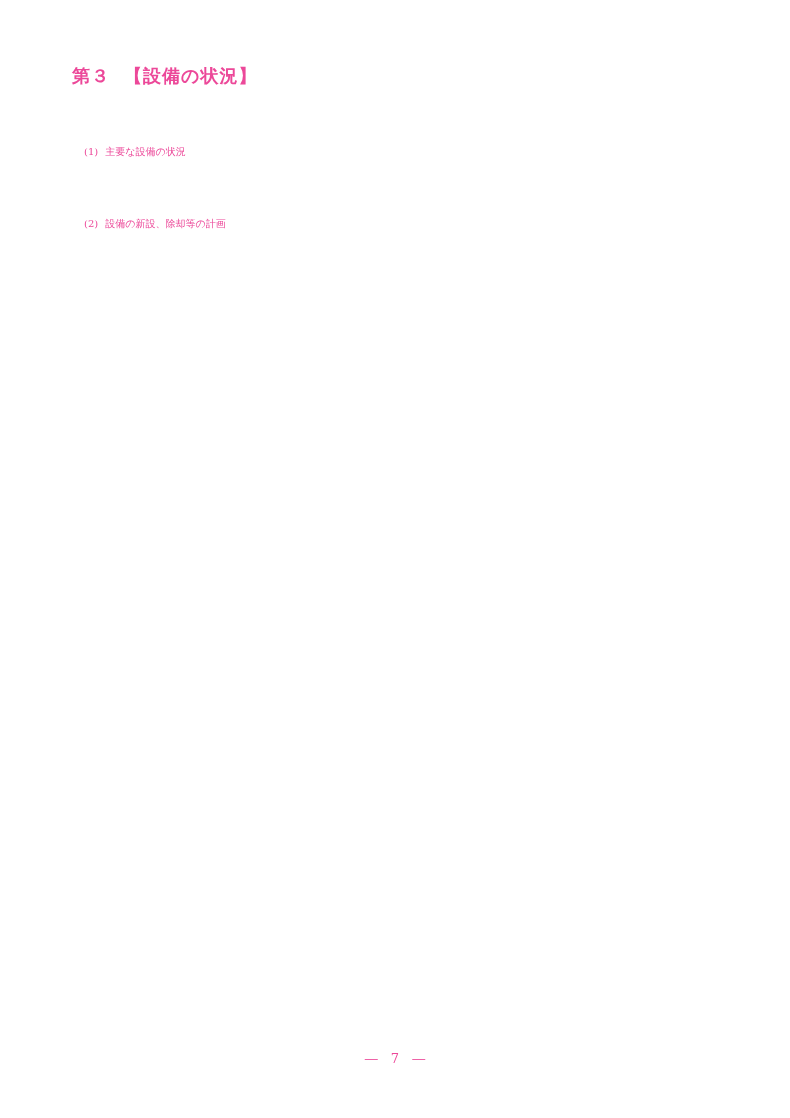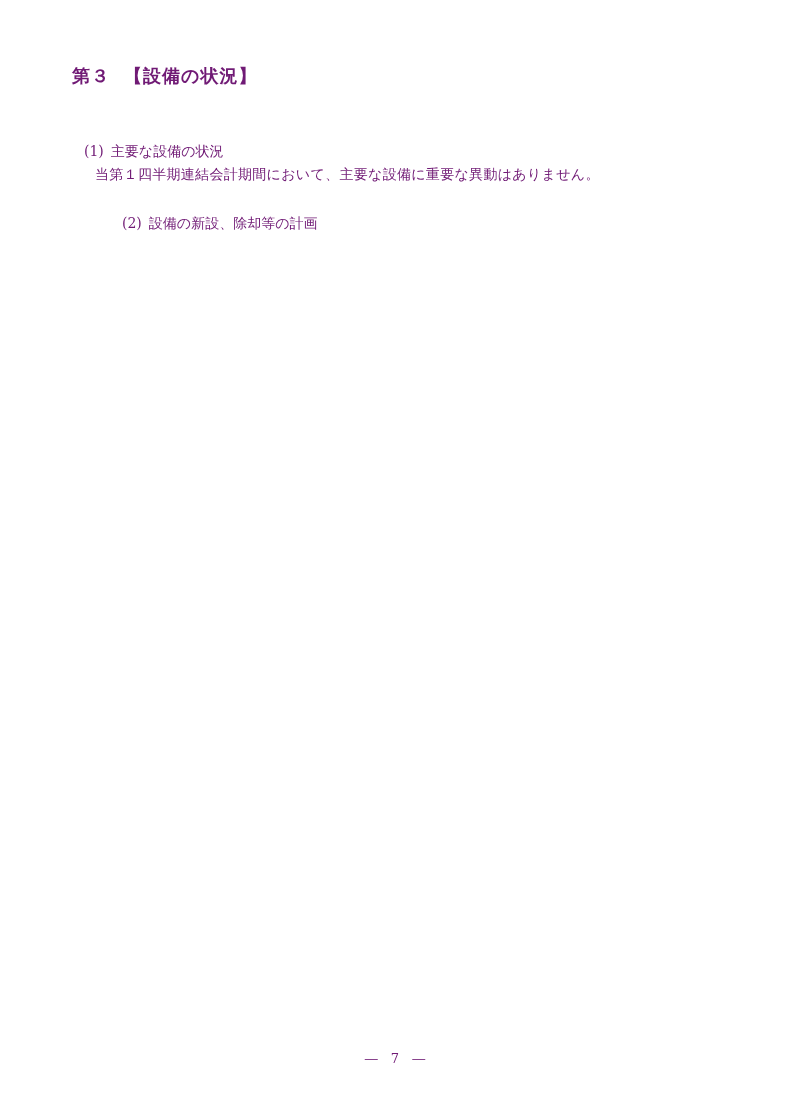--- a/index.html
+++ b/index.html
@@ -5,21 +5,21 @@
   html, body {
     margin: 0;
     padding: 0;
     background: #ffffff;
   }
   .page {
     position: relative;
     width: 790px;
     height: 1118px;
     background: #ffffff;
-    color: #701a75;
+    color: #ec4899;
     font-family: "DejaVu Serif", "Liberation Serif", serif;
     overflow: hidden;
   }
   .doc-title {
     position: absolute;
     left: 72px;
     top: 64px;
     font-family: "DejaVu Sans", "Liberation Sans", sans-serif;
     font-weight: bold;
     font-size: 18px;
@@ -27,25 +27,25 @@
     letter-spacing: 1px;
     white-space: nowrap;
   }
   .doc-title .title-number {
     margin-right: 14px;
   }
   .sec {
     position: absolute;
     left: 84px;
     width: 640px;
-    font-size: 14px;
+    font-size: 10px;
     line-height: 23px;
   }
   .sec-1 { top: 140px; }
-  .sec-2 { top: 212px; margin-left: 38px; }
+  .sec-2 { top: 212px; }
   .sec-heading {
     white-space: nowrap;
   }
   .sec-label {
     margin-right: 7px;
   }
   .sec-body {
     margin: 0 0 0 -5px;
     width: 630px;
     text-indent: 16px;
@@ -71,21 +71,20 @@
 <div class="page">
 
   <div class="doc-title">
     <span class="title-number">第３</span><span class="title-text">【設備の状況】</span>
   </div>
 
   <section class="sec sec-1">
     <div class="sec-heading">
       <span class="sec-label">(1)</span><span class="sec-title">主要な設備の状況</span>
     </div>
-    <p class="sec-body">当第１四半期連結会計期間において、主要な設備に重要な異動はありません。</p>
   </section>
 
   <section class="sec sec-2">
     <div class="sec-heading">
       <span class="sec-label">(2)</span><span class="sec-title">設備の新設、除却等の計画</span>
     </div>
   </section>
 
   <div class="footer">
     <span>―</span>

